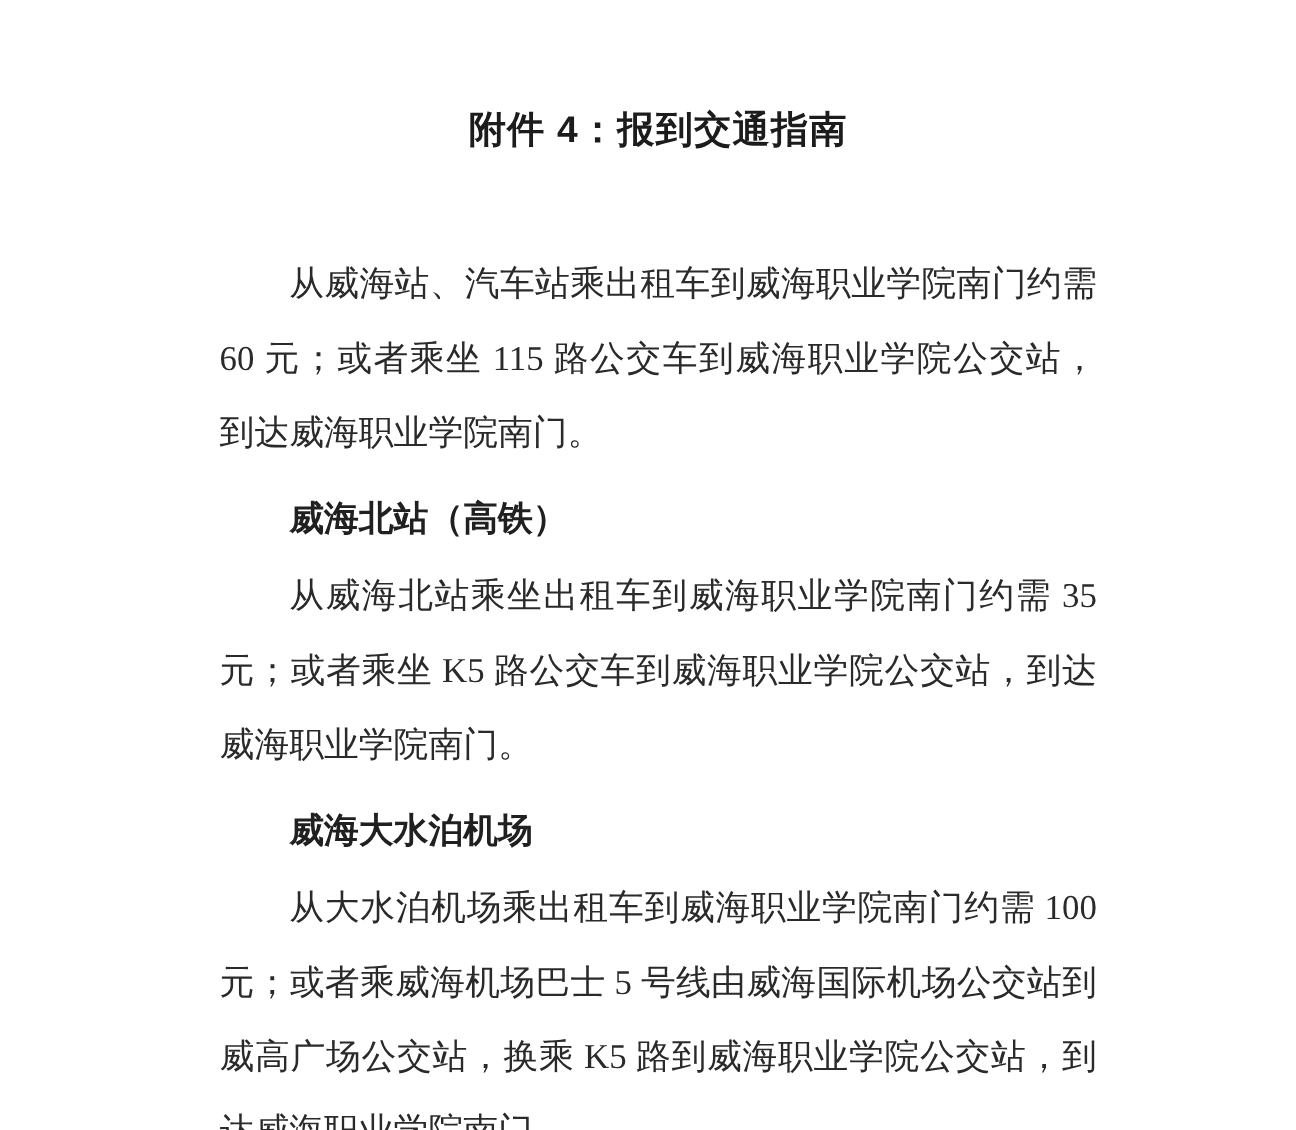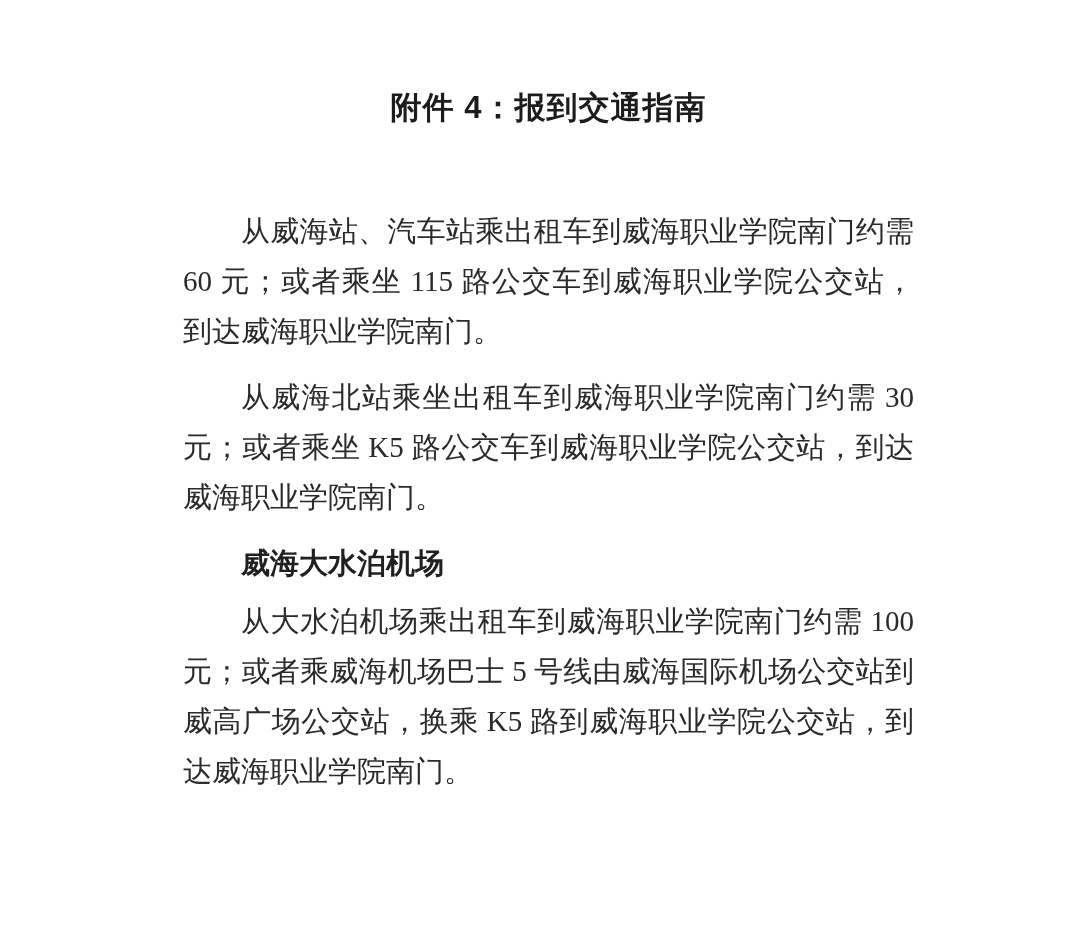--- a/index.html
+++ b/index.html
@@ -37,40 +37,41 @@
     font-size: 29px;
     font-weight: 700;
     line-height: 50px;
     text-indent: 2em;
     color: #202020;
   }
 
   .section-body {
     font-size: 29px;
     font-weight: 400;
-    line-height: 50px;
+    line-height: 62px;
     text-indent: 2em;
     text-align: justify;
     color: #2a2a2a;
   }
 </style>
 </head>
 <body>
 
 <div class="page">
   <div class="doc">
 
     <div class="doc-title">附件 4：报到交通指南</div>
 
     <div class="section">
       <div class="section-body">从威海站、汽车站乘出租车到威海职业学院南门约需 60 元；或者乘坐 115 路公交车到威海职业学院公交站，到达威海职业学院南门。</div>
     </div>
 
     <div class="section">
-      <div class="section-body">从威海北站乘坐出租车到威海职业学院南门约需 30 元；或者乘坐 K5 路公交车到威海职业学院公交站，到达威海职业学院南门。</div>
+      <div class="section-heading">威海北站（高铁）</div>
+      <div class="section-body">从威海北站乘坐出租车到威海职业学院南门约需 35 元；或者乘坐 K5 路公交车到威海职业学院公交站，到达威海职业学院南门。</div>
     </div>
 
     <div class="section">
       <div class="section-heading">威海大水泊机场</div>
       <div class="section-body">从大水泊机场乘出租车到威海职业学院南门约需 100 元；或者乘威海机场巴士 5 号线由威海国际机场公交站到威高广场公交站，换乘 K5 路到威海职业学院公交站，到达威海职业学院南门。</div>
     </div>
 
   </div>
 </div>
 

